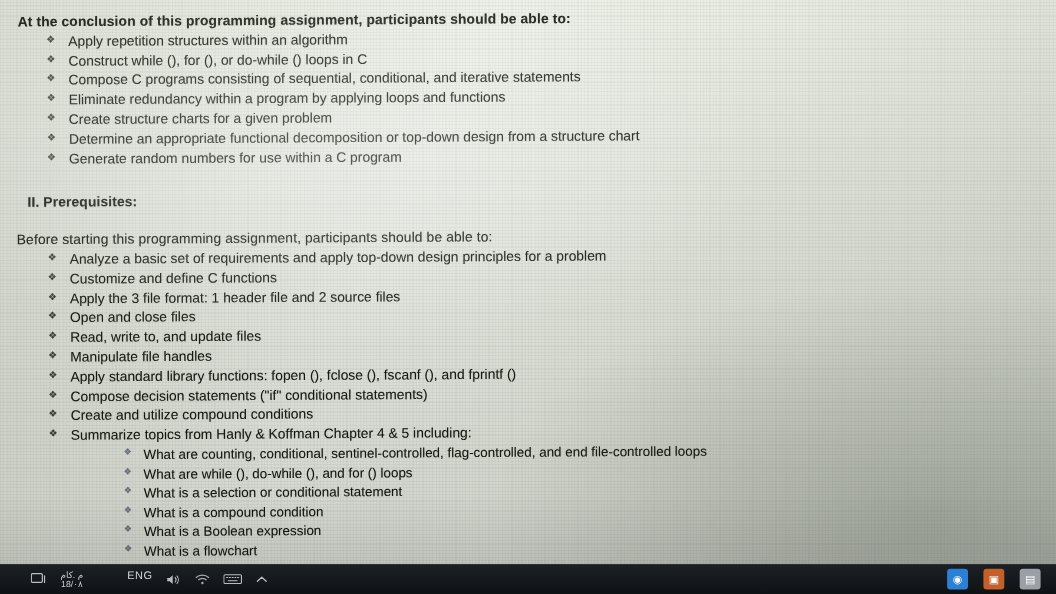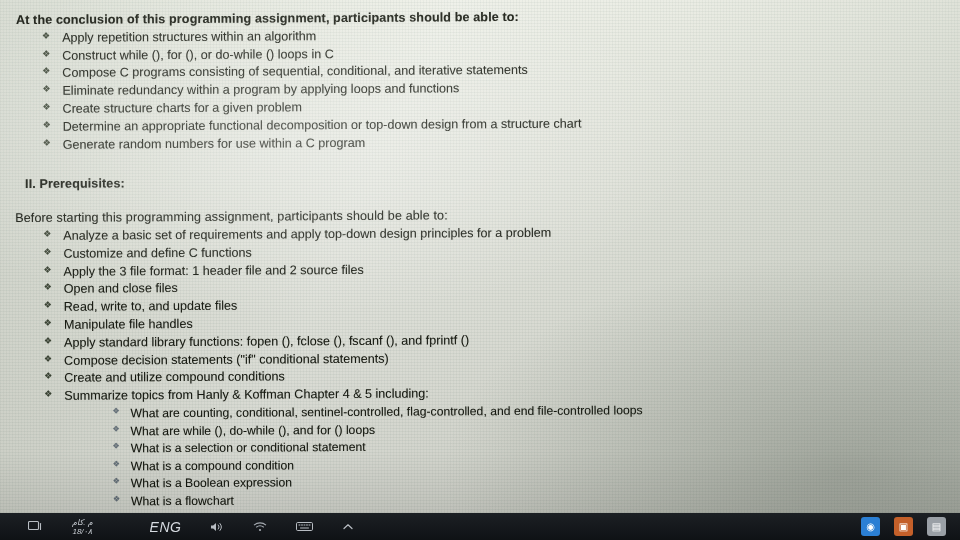--- a/index.html
+++ b/index.html
@@ -116,24 +116,22 @@
     width: 960px;
     height: 27px;
     background: linear-gradient(180deg, #1c2024 0%, #15181c 55%, #0f1215 100%);
     display: flex;
     align-items: center;
     color: #d6dae0;
     font-size: 10px;
   }
   #tray-left {
     display: flex;
-    align-items: center;
-    gap: 29px;
+    gap: 12px;
     padding-left: 28px;
-    font-style: italic;
   }
   #tray-right {
     margin-left: auto;
     display: flex;
     align-items: center;
     gap: 14px;
     padding-right: 14px;
   }
   .tb-icon {
     display: inline-flex;
@@ -143,21 +141,21 @@
   }
   .ime {
     display: flex;
     flex-direction: column;
     line-height: 9px;
     font-size: 8px;
     color: #c9ced4;
     align-items: center;
   }
   .lang {
-    font-size: 14px;
+    font-size: 10px;
     letter-spacing: 0.5px;
     padding-left: 28px;
   }
   .app-sq {
     width: 19px;
     height: 19px;
     border-radius: 3px;
     display: inline-flex;
     align-items: center;
     justify-content: center;

